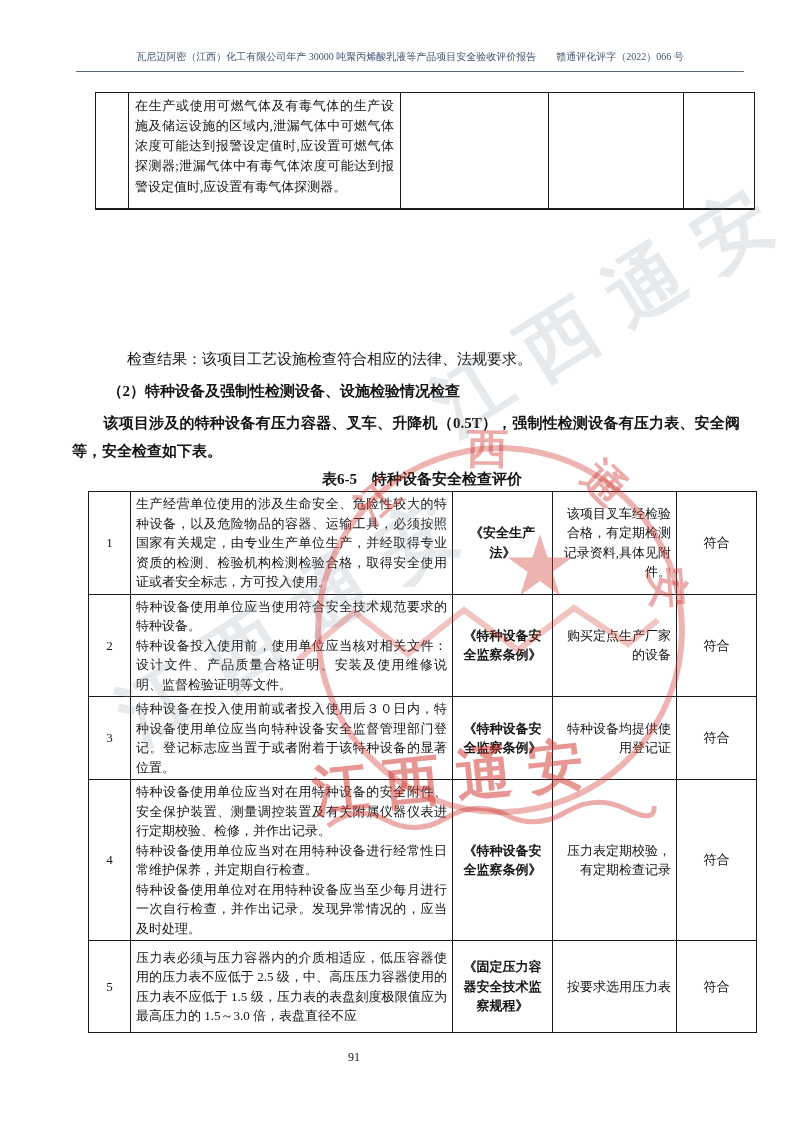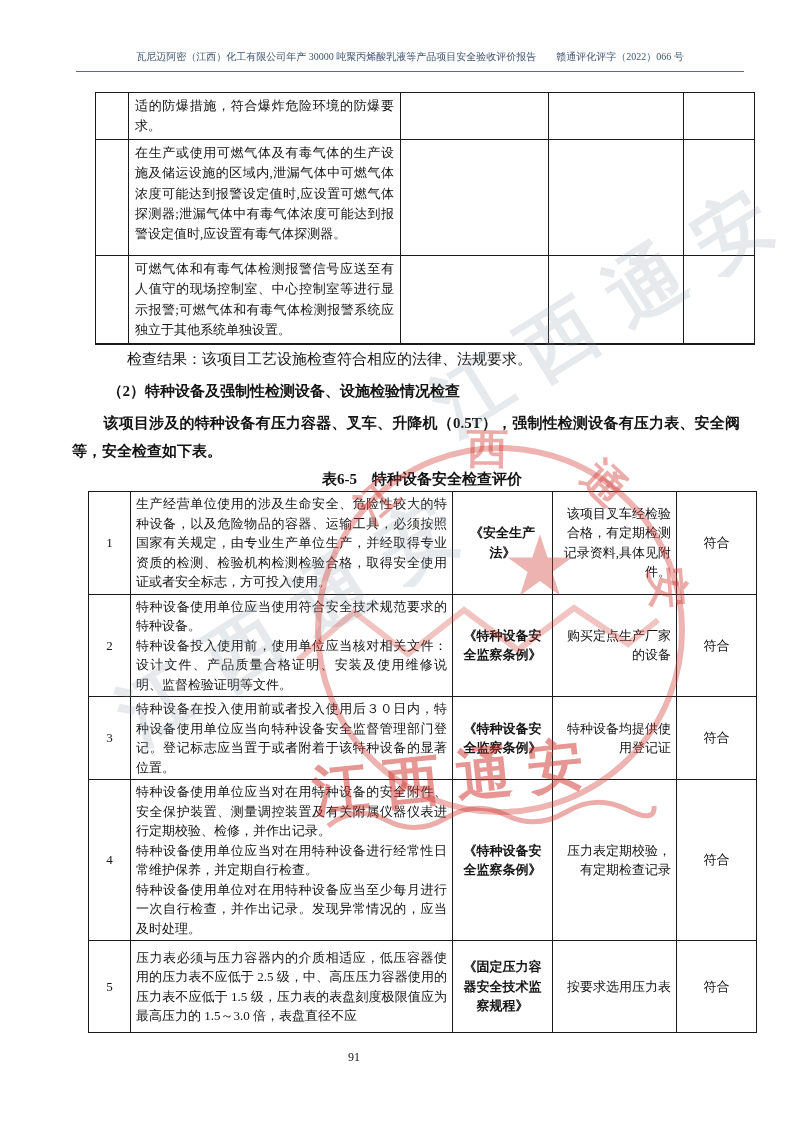--- a/index.html
+++ b/index.html
@@ -67,37 +67,23 @@
 
 <table class="top-table">
   <colgroup>
     <col style="width:33px">
       <col style="width:272px">
       <col style="width:148px">
       <col style="width:135px">
       <col style="width:71px">
   </colgroup>
   <tbody>
-      <tr style="height:44px;">
-    <td></td>
-    <td class="txt">适的防爆措施，符合爆炸危险环境的防爆要求。</td>
-    <td></td>
-    <td></td>
-    <td></td>
-  </tr>
   <tr style="height:116px;">
     <td></td>
     <td class="txt">在生产或使用可燃气体及有毒气体的生产设施及储运设施的区域内,泄漏气体中可燃气体浓度可能达到报警设定值时,应设置可燃气体探测器;泄漏气体中有毒气体浓度可能达到报警设定值时,应设置有毒气体探测器。</td>
-    <td></td>
-    <td></td>
-    <td></td>
-  </tr>
-  <tr style="height:86px;">
-    <td></td>
-    <td class="txt">可燃气体和有毒气体检测报警信号应送至有人值守的现场控制室、中心控制室等进行显示报警;可燃气体和有毒气体检测报警系统应独立于其他系统单独设置。</td>
     <td></td>
     <td></td>
     <td></td>
   </tr>
 </tbody>
   </table>
 
 <p class="p-check-result">检查结果：该项目工艺设施检查符合相应的法律、法规要求。</p>
 <p class="p-section">（2）特种设备及强制性检测设备、设施检验情况检查</p>
 <p class="p-intro">该项目涉及的特种设备有压力容器、叉车、升降机（0.5T），强制性检测设备有压力表、安全阀等，安全检查如下表。</p>

